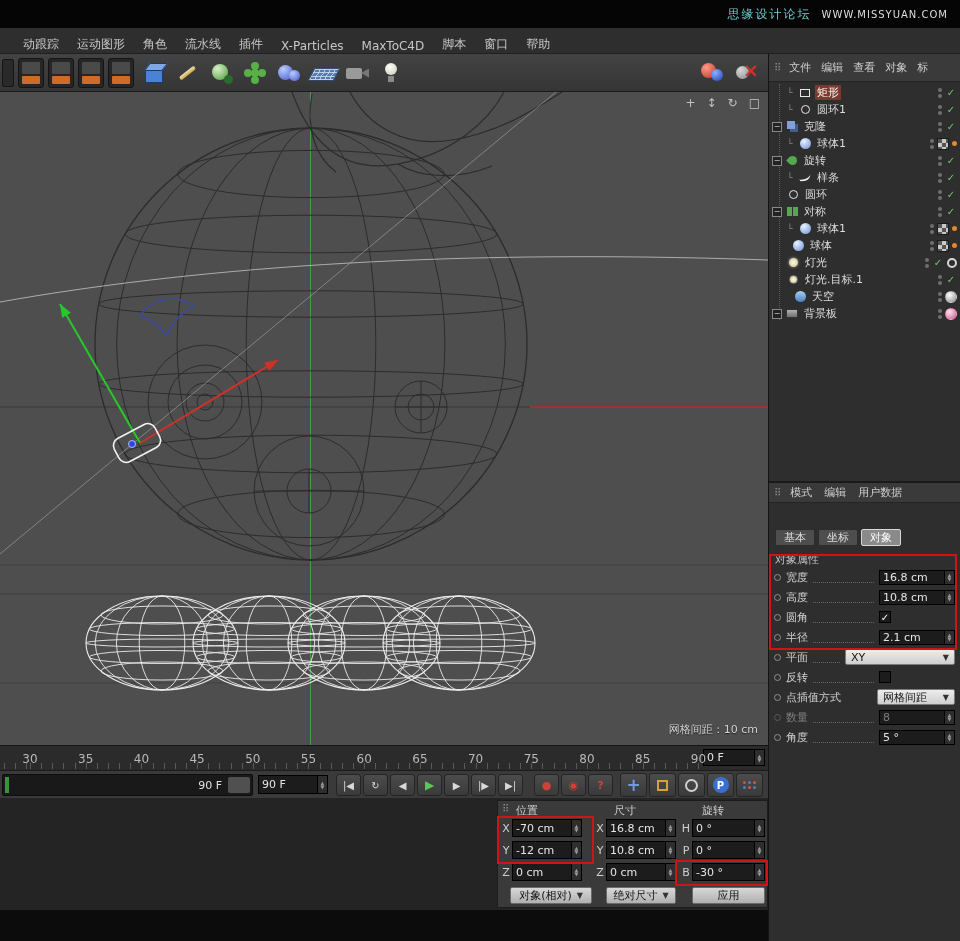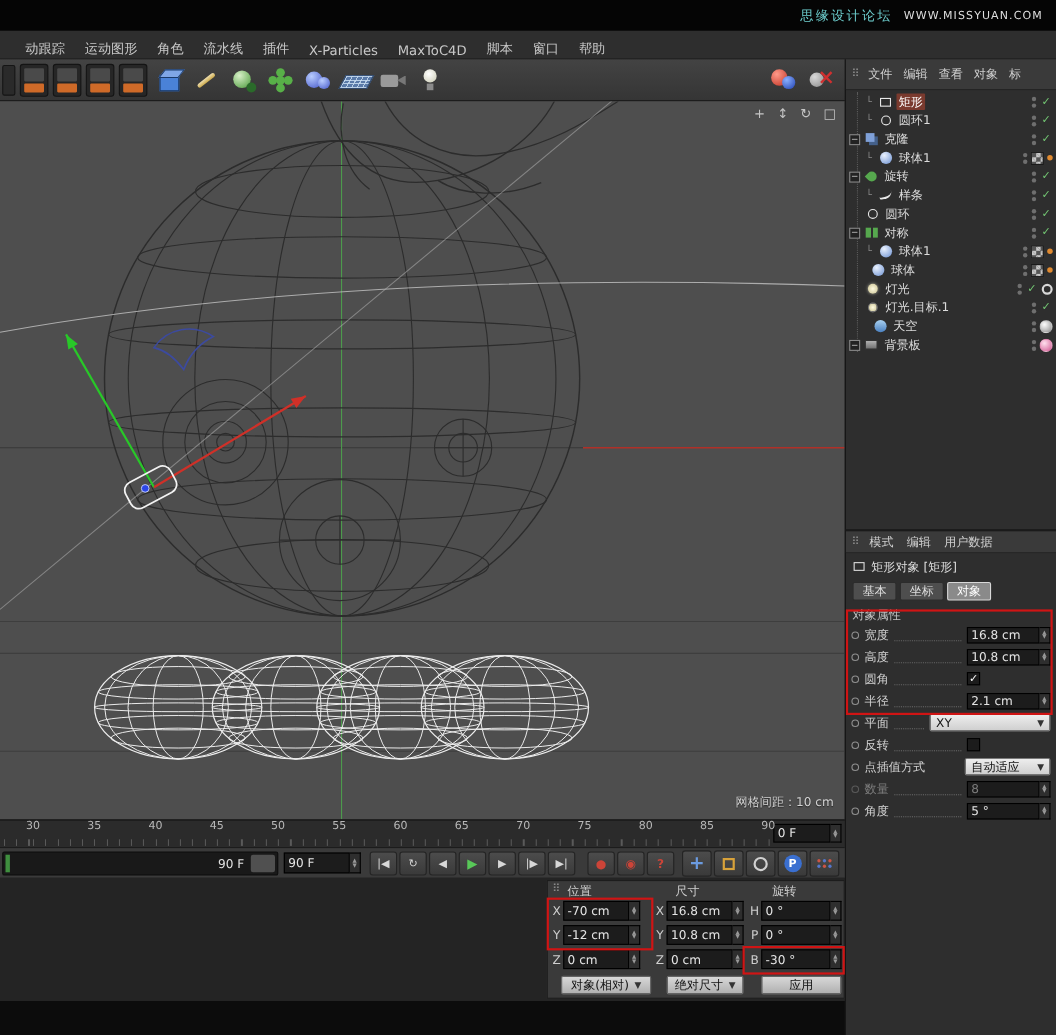--- a/index.html
+++ b/index.html
@@ -109,21 +109,21 @@
 .ctrlzone{width:76px;display:flex;flex:0 0 auto}
 .acheck{width:12px;height:12px;background:#1c1c1c;border:1px solid #000;color:#fff;font-size:10px;line-height:11px;text-align:center;cursor:pointer}
 .addl{height:16px;background:linear-gradient(#ededed,#cfcfcf);border:1px solid #7a7a7a;border-radius:2px;color:#141414;display:flex;align-items:center;justify-content:space-between;padding:0 5px;font-size:11px;cursor:pointer;flex:0 0 auto}
 .addl .caret{font-size:8px;color:#333;margin-left:6px}
 .w110{width:110px}
 .w78{width:78px}
 
 
 .ruler{left:0;top:745px;width:768px;height:25px;background:#2b2b2b;border-top:1px solid #141414}
 .ticks{position:absolute;left:0;bottom:1px;width:706px;height:6px;background:repeating-linear-gradient(90deg,#5a5a5a 0 1px,transparent 1px 11.14px);background-position:30px 0}
-.rnum{position:absolute;top:0;width:30px;margin-left:-15px;text-align:center;font-size:10px;color:#b8b8b8}
+.rnum{position:absolute;top:6px;width:30px;margin-left:-15px;text-align:center;font-size:12px;color:#b8b8b8}
 .rfield{position:absolute;right:3px;top:3px;display:flex}
 .rfield .afield{width:52px;height:17px}
 .rfield .spin{height:17px}
 
 
 .playbar{left:0;top:770px;width:768px;height:28px;background:#3a3a3a;border-top:1px solid #1c1c1c}
 .rangebar{position:absolute;left:2px;top:3px;width:251px;height:22px;background:#191919;border:1px solid #0d0d0d;border-radius:2px;color:#e0e0e0;font-size:11px;display:flex;align-items:center;justify-content:flex-end;padding-right:30px;cursor:pointer}
 .rangebar::after{content:"";position:absolute;right:2px;top:2px;width:22px;height:16px;background:#505050;border-radius:2px}
 .rangebar::before{content:"";position:absolute;left:2px;top:2px;width:4px;height:16px;background:#3f8f3f}
 .framefield{position:absolute;left:258px;top:4px;display:flex}
@@ -508,24 +508,20 @@
         </span>
       </div>
     </div>
 
   <div class="attr-menu">
     <span class="grip">⠿</span>
   <span class="mi">模式</span>
       <span class="mi">编辑</span>
       <span class="mi">用户数据</span>
     </div>
-  <div class="attr-title">
-    <span class="ticon"></span>
-    <span>矩形对象 [矩形]</span>
-  </div>
   <div class="attr-tabs">
       <span class="atab">基本</span>
       <span class="atab">坐标</span>
       <span class="atab active">对象</span>
     </div>
   <div class="attr-section">对象属性</div>
   <div class="attr-rows">
       <div class="arow">
         <span class="kdot"></span>
         <span>宽度</span>
@@ -576,21 +572,21 @@
         <span class="leader"></span>
         <span class="ctrlzone">
           <span class="acheck"></span>
         </span>
       </div>
       <div class="arow">
         <span class="kdot"></span>
         <span>点插值方式</span>
         <span class="spacer"></span>
         <span class="addl w78">
-          <span>自动适应</span>
+          <span>网格间距</span>
           <span class="caret">▼</span>
         </span>
       </div>
       <div class="arow disabled">
         <span class="kdot"></span>
         <span>数量</span>
         <span class="leader"></span>
         <span class="fieldwrap">
           <span class="afield">8</span>
           <span class="spin"></span>

